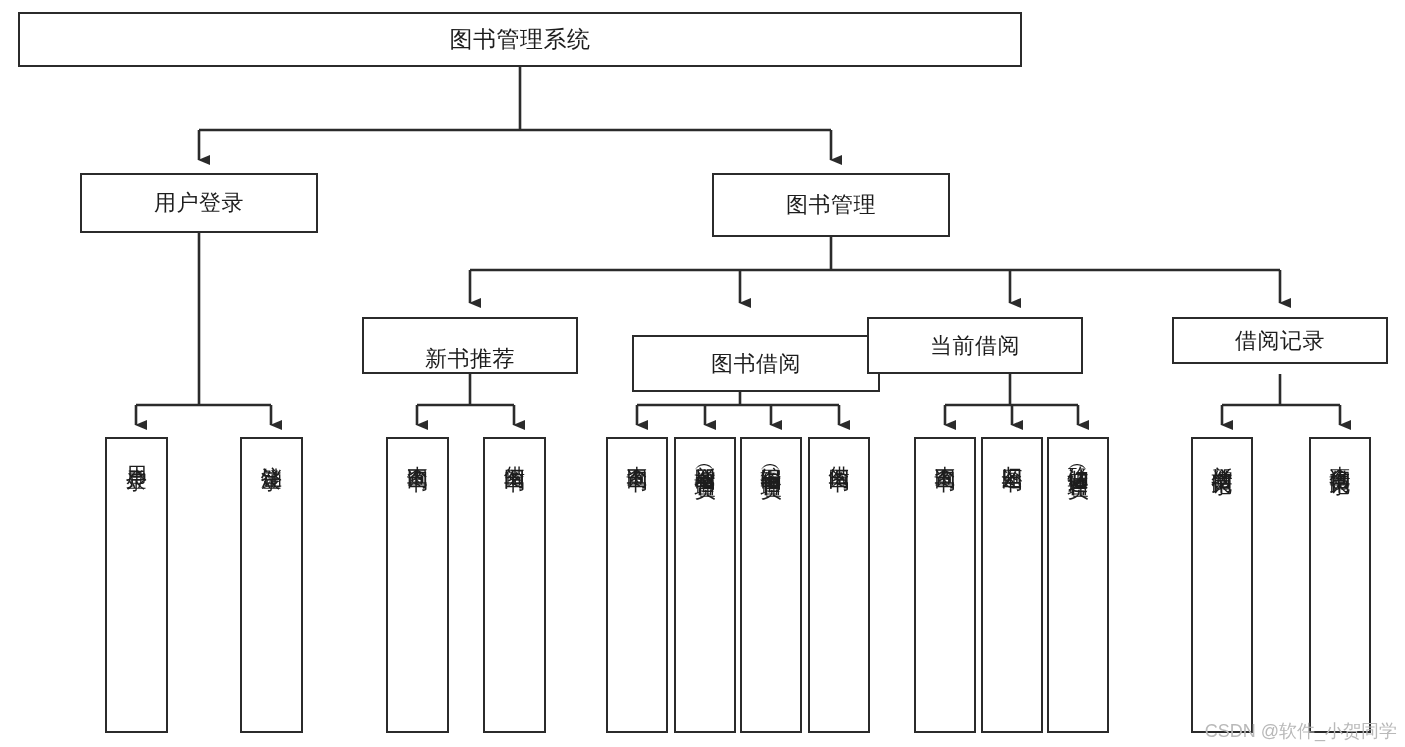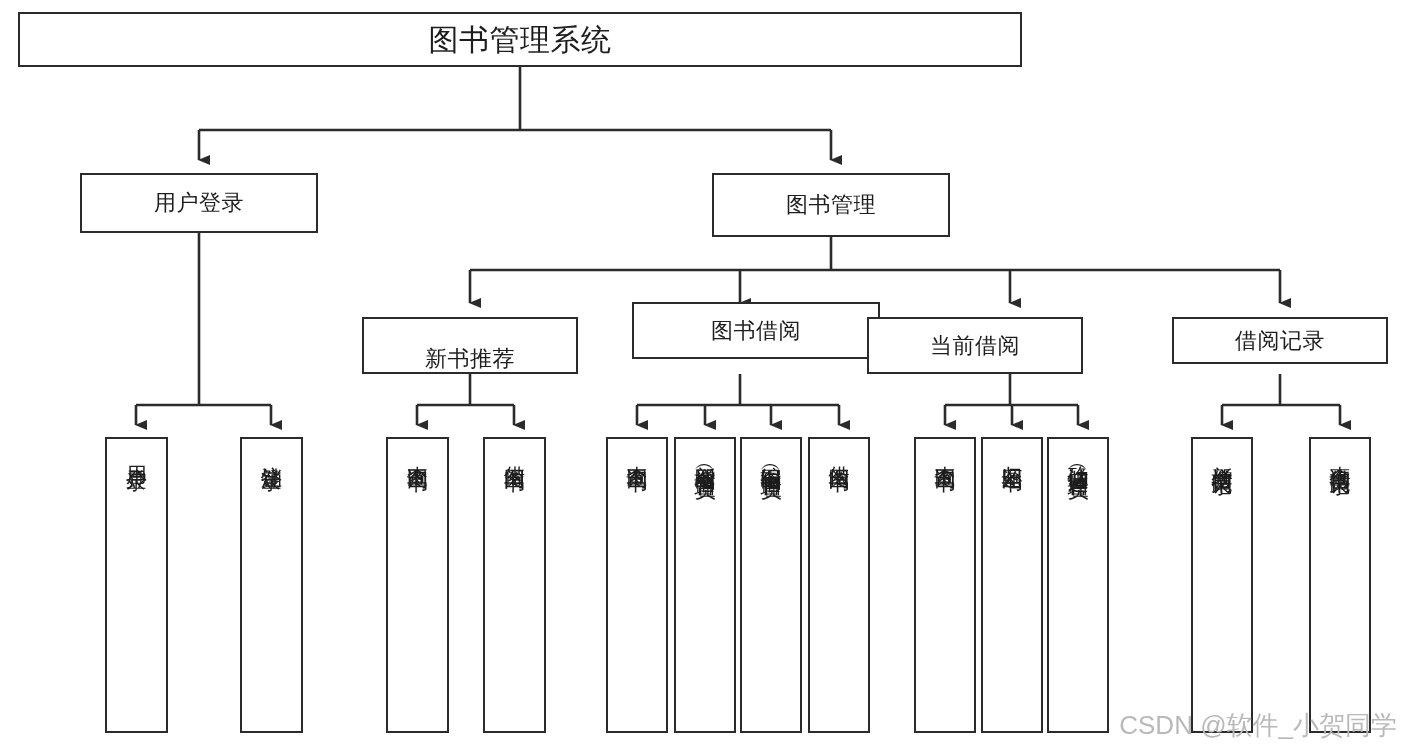--- a/index.html
+++ b/index.html
@@ -40,41 +40,41 @@
     display: block;
     text-align: center;
     line-height: 1.18;
     letter-spacing: 0.5px;
   }
   
   .node.horiz .node-label {
     font-size: 22px;
   }
   .node.root .node-label {
-    font-size: 30px;
+    font-size: 23px;
   }
   
   .node.vert {
     align-items: flex-start;
     justify-content: center;
     padding-top: 10px;
   }
   .node.vert .node-label {
     writing-mode: vertical-rl;
     text-orientation: upright;
     font-size: 21px;
     line-height: 1.05;
     letter-spacing: 2px;
     white-space: nowrap;
   }
   .watermark {
     position: absolute;
     right: 8px;
     bottom: 4px;
-    font-size: 26px;
+    font-size: 18px;
     color: #b9b9b9;
     white-space: nowrap;
     font-family: "Liberation Sans", "DejaVu Sans", sans-serif;
   }
 </style>
 </head>
 <body>
 
 <div id="canvas">
 
@@ -136,21 +136,21 @@
   <div class="node horiz" style="left:80px; top:173px; width:238px; height:60px;">
     <span class="node-label">用户登录</span>
   </div>
   <div class="node horiz" style="left:712px; top:173px; width:238px; height:64px;align-items:center;">
     <span class="node-label">图书管理</span>
   </div>
 
   <div class="node horiz" style="left:362px; top:317px; width:216px; height:57px;align-items:flex-end;">
     <span class="node-label">新书推荐</span>
   </div>
-  <div class="node horiz" style="left:632px; top:302px; width:248px; height:57px;">
+  <div class="node horiz" style="left:632px; top:335px; width:248px; height:57px;">
     <span class="node-label">图书借阅</span>
   </div>
   <div class="node horiz" style="left:867px; top:317px; width:216px; height:57px;">
     <span class="node-label">当前借阅</span>
   </div>
   <div class="node horiz" style="left:1172px; top:317px; width:216px; height:47px;">
     <span class="node-label">借阅记录</span>
   </div>
 
   <div class="node vert" style="left:105px; top:437px; width:63px; height:296px;">

